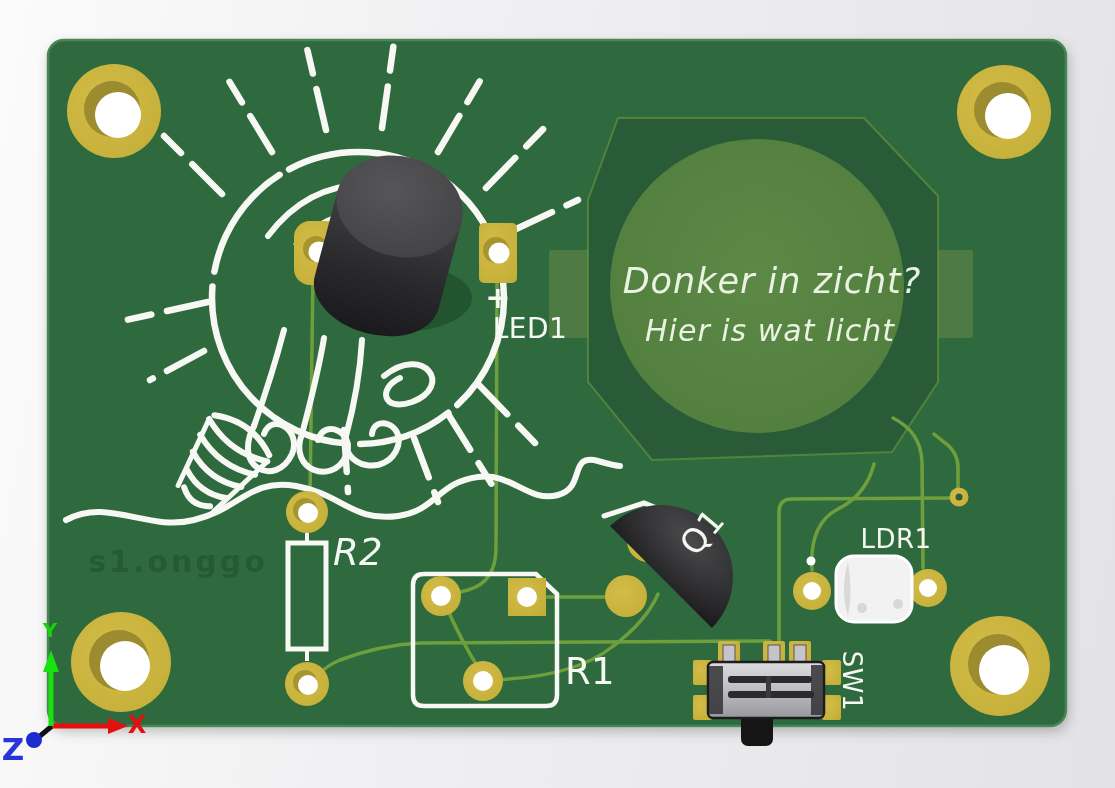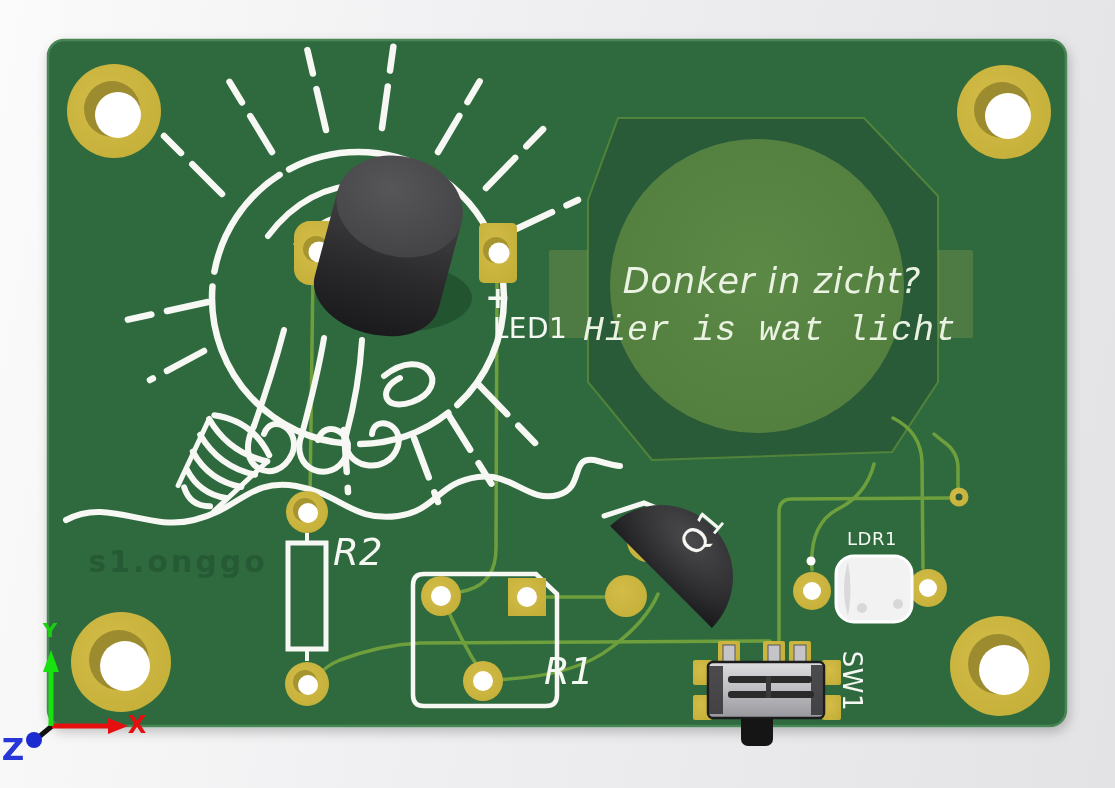--- a/index.html
+++ b/index.html
@@ -255,28 +255,28 @@
     <path d="M52,726 L108,726" stroke="#e60f0f" stroke-width="5"></path>
     <polygon points="108,718 128,726 108,734" fill="#e60f0f"></polygon>
     <path d="M51,726 L51,672" stroke="#19e00f" stroke-width="5"></path>
     <polygon points="43,672 51,650 59,672" fill="#19e00f"></polygon>
   </g>
 </svg>
 
 <span class="lbl etched" style="left:178px;top:562px;font-size:30px;">s1.onggo</span>
 
 <span class="lbl hand" style="left:772px;top:253px;font-size:35px;margin-top:28px;">Donker in zicht?</span>
-<span class="lbl hand" style="left:770px;top:331px;font-size:35px;font-family:Liberation Mono, monospace;">Hier is wat licht</span>
+<span class="lbl hand" style="left:770px;top:331px;font-size:30px;">Hier is wat licht</span>
 
 <span class="lbl silk" style="left:498px;top:298px;font-size:30px;font-weight:700;">+</span>
 <span class="lbl silk" style="left:530px;top:329px;font-size:28px;">LED1</span>
 
 <span class="lbl silk" style="left:358px;top:552px;font-size:37px;font-style:italic;">R2</span>
-<span class="lbl silk" style="left:569px;top:671px;font-size:37px;font-style:italic;">R1</span>
+<span class="lbl silk" style="left:590px;top:671px;font-size:37px;">R1</span>
 <span class="lbl silk rotq1" style="left:702px;top:532px;font-size:33px;">Q1</span>
-<span class="lbl silk" style="left:872px;top:539px;font-size:18px;">LDR1</span>
+<span class="lbl silk" style="left:896px;top:539px;font-size:26px;">LDR1</span>
 <span class="lbl silk rot90" style="left:852px;top:681px;font-size:26px;">SW1</span>
 
 <span class="lbl ax" style="left:137px;top:725px;font-size:24px;color:#e60f0f;">X</span>
 <span class="lbl ax" style="left:50px;top:630px;font-size:20px;color:#19d00f;">Y</span>
 <span class="lbl ax" style="left:13px;top:749px;font-size:31px;color:#2636d8;">Z</span>
 
 </div>
 
 </body></html>

